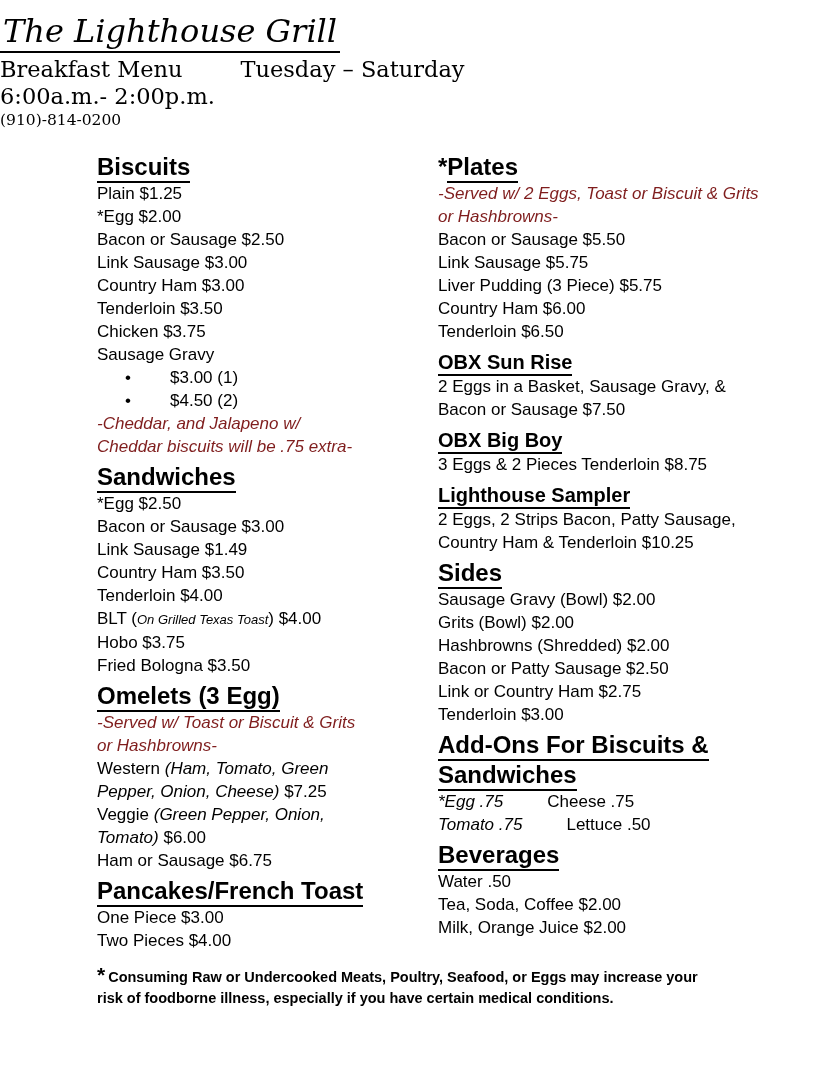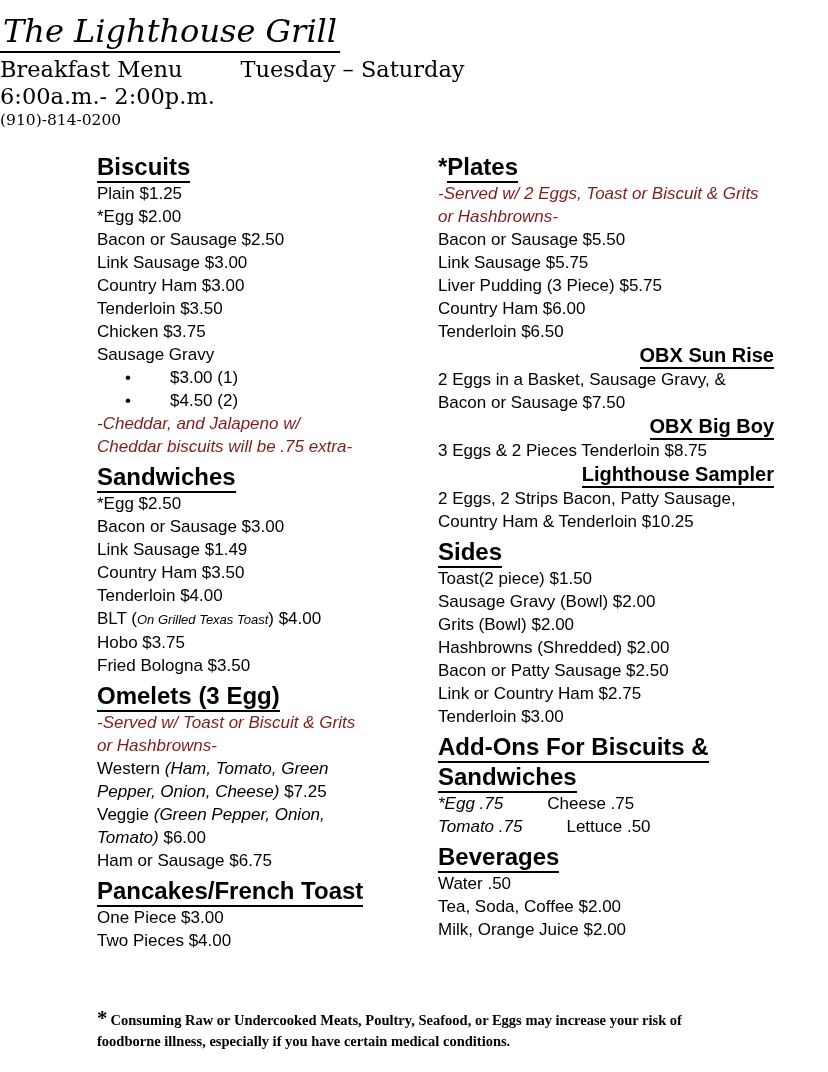--- a/index.html
+++ b/index.html
@@ -15,35 +15,35 @@
   .sub-gap{display:inline-block;width:58px;}
   .hours{font-size:22.5px;margin-top:1px;}
   .phone{font-size:15.5px;margin-top:2px;}
 
   
   .main{position:absolute;top:148px;left:97px;display:flex;}
   .col-left{width:270px;margin-right:71px;flex:none;}
   .col-right{width:336px;flex:none;}
 
   .heading{font-size:24px;font-weight:bold;line-height:30px;margin-top:4px;}
-  .heading.sub{font-size:20px;line-height:25px;margin-top:0;text-align:right;}
+  .heading.sub{font-size:20px;line-height:25px;margin-top:7px;}
   .h-text{border-bottom:2.5px solid #000;padding-bottom:1px;}
   .h-prefix{border-bottom:none;}
 
   .item{font-size:17px;line-height:23px;}
   .note{font-size:17px;line-height:23px;color:#7f1d1d;font-style:italic;}
   .bullet-item{padding-left:28px;}
   .dot{display:inline-block;width:45px;font-size:17px;}
   .pair-a{margin-right:44px;font-style:italic;}
   .it{font-style:italic;}
   .sm{font-size:13px;}
 
   
-  .footer{position:absolute;top:1008px;left:97px;width:628px;
-          font-weight:bold;font-size:14.5px;line-height:21px;font-family:Liberation Serif, serif;}
+  .footer{position:absolute;top:964px;left:97px;width:628px;
+          font-weight:bold;font-size:14.5px;line-height:21px;}
   .f-ast{font-size:21px;font-weight:bold;margin-right:3px;}
 </style>
 </head>
 <body>
 
 <div class="page">
 
   <div class="header">
     <div>
       <span class="title">The Lighthouse Grill</span>
@@ -112,21 +112,20 @@
         <div class="section">
           <div class="heading sub"><span class="h-text">OBX Big Boy</span></div>
           <div class="item">3 Eggs &amp; 2 Pieces Tenderloin $8.75</div>
         </div>
         <div class="section">
           <div class="heading sub"><span class="h-text">Lighthouse Sampler</span></div>
           <div class="item">2 Eggs, 2 Strips Bacon, Patty Sausage, Country Ham &amp; Tenderloin $10.25</div>
         </div>
         <div class="section">
           <div class="heading"><span class="h-text">Sides</span></div>
-          <div class="item">Toast(2 piece) $1.50</div>
           <div class="item">Sausage Gravy (Bowl) $2.00</div>
           <div class="item">Grits (Bowl) $2.00</div>
           <div class="item">Hashbrowns (Shredded) $2.00</div>
           <div class="item">Bacon or Patty Sausage $2.50</div>
           <div class="item">Link or Country Ham $2.75</div>
           <div class="item">Tenderloin $3.00</div>
         </div>
         <div class="section">
           <div class="heading"><span class="h-text">Add-Ons For Biscuits &amp; Sandwiches</span></div>
           <div class="item pair"><span class="pair-a">*Egg .75</span><span class="pair-b">Cheese .75</span></div>

